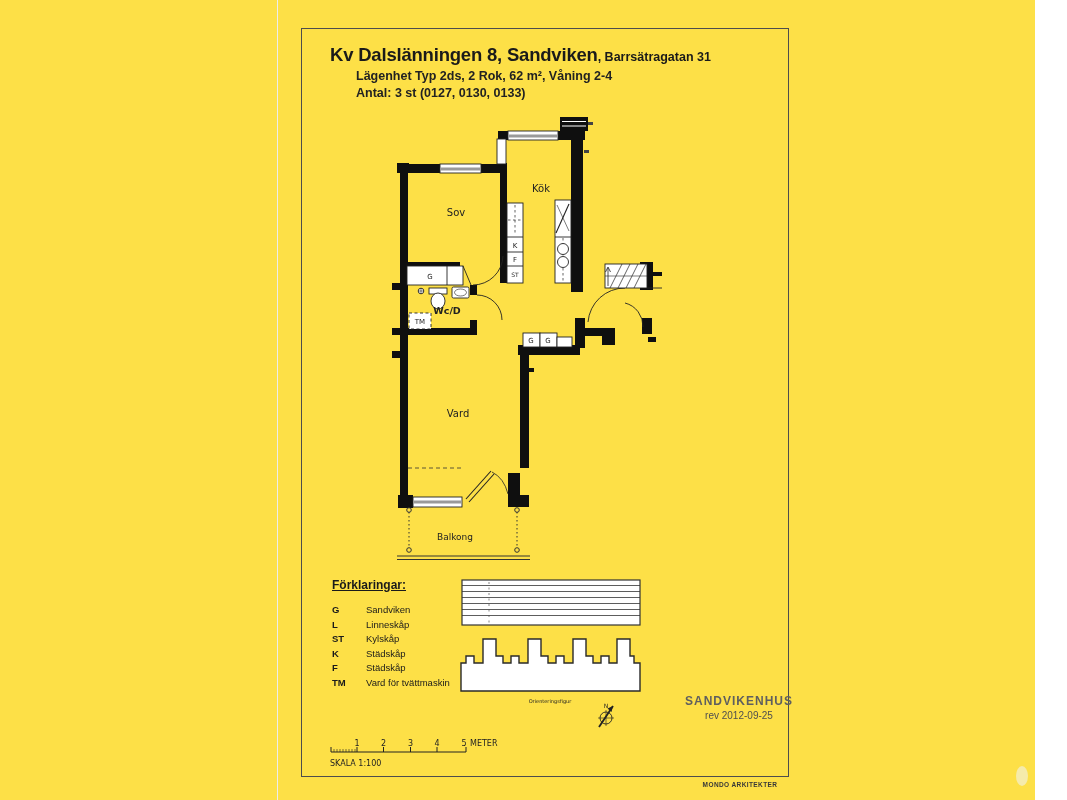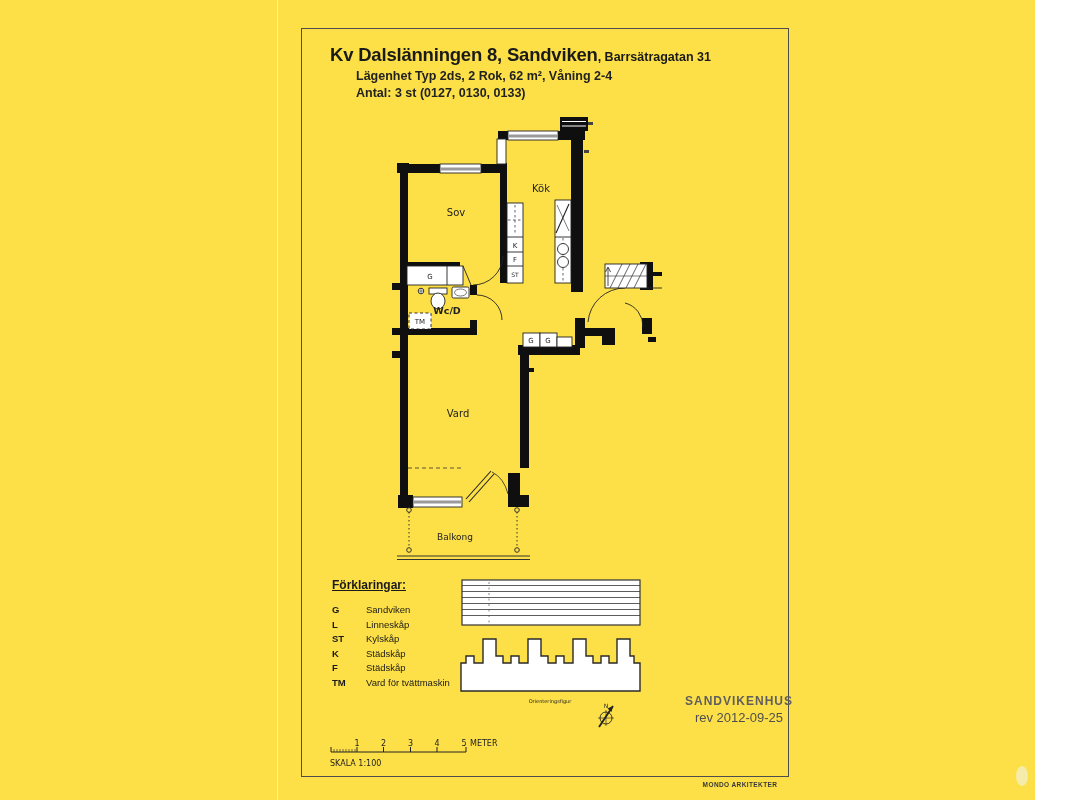--- a/index.html
+++ b/index.html
@@ -22,21 +22,21 @@
   .legend-label{flex:1;}
   
   #orient-svg{position:absolute;left:455px;top:575px;}
   
   #scale-svg{position:absolute;left:325px;top:728px;}
   
   #logo-block{position:absolute;left:680px;top:692px;width:118px;text-align:center;}
   #logo-sh{font-size:46px;line-height:44px;font-weight:800;color:#6e6e6e;letter-spacing:-4px;
            font-family:"DejaVu Sans",sans-serif;}
   #logo-company{font-size:12px;letter-spacing:1px;color:#5f5f5f;font-weight:bold;margin-top:2px;}
-  #logo-rev{font-size:13px;color:#4f4f4f;margin-top:2px;}
+  #logo-rev{font-size:10px;color:#4f4f4f;margin-top:2px;}
   #architect{position:absolute;left:690px;top:781px;width:100px;text-align:center;
              font-size:6.5px;letter-spacing:0.4px;color:#383838;font-weight:bold;}
   #smudge{position:absolute;left:1016px;top:766px;width:12px;height:20px;border-radius:50%;
           background:#f3eec4;opacity:0.8;}
   svg text{font-family:"DejaVu Sans",sans-serif;fill:#222;}
 </style>
 </head>
 <body>
 
 <div id="page">

